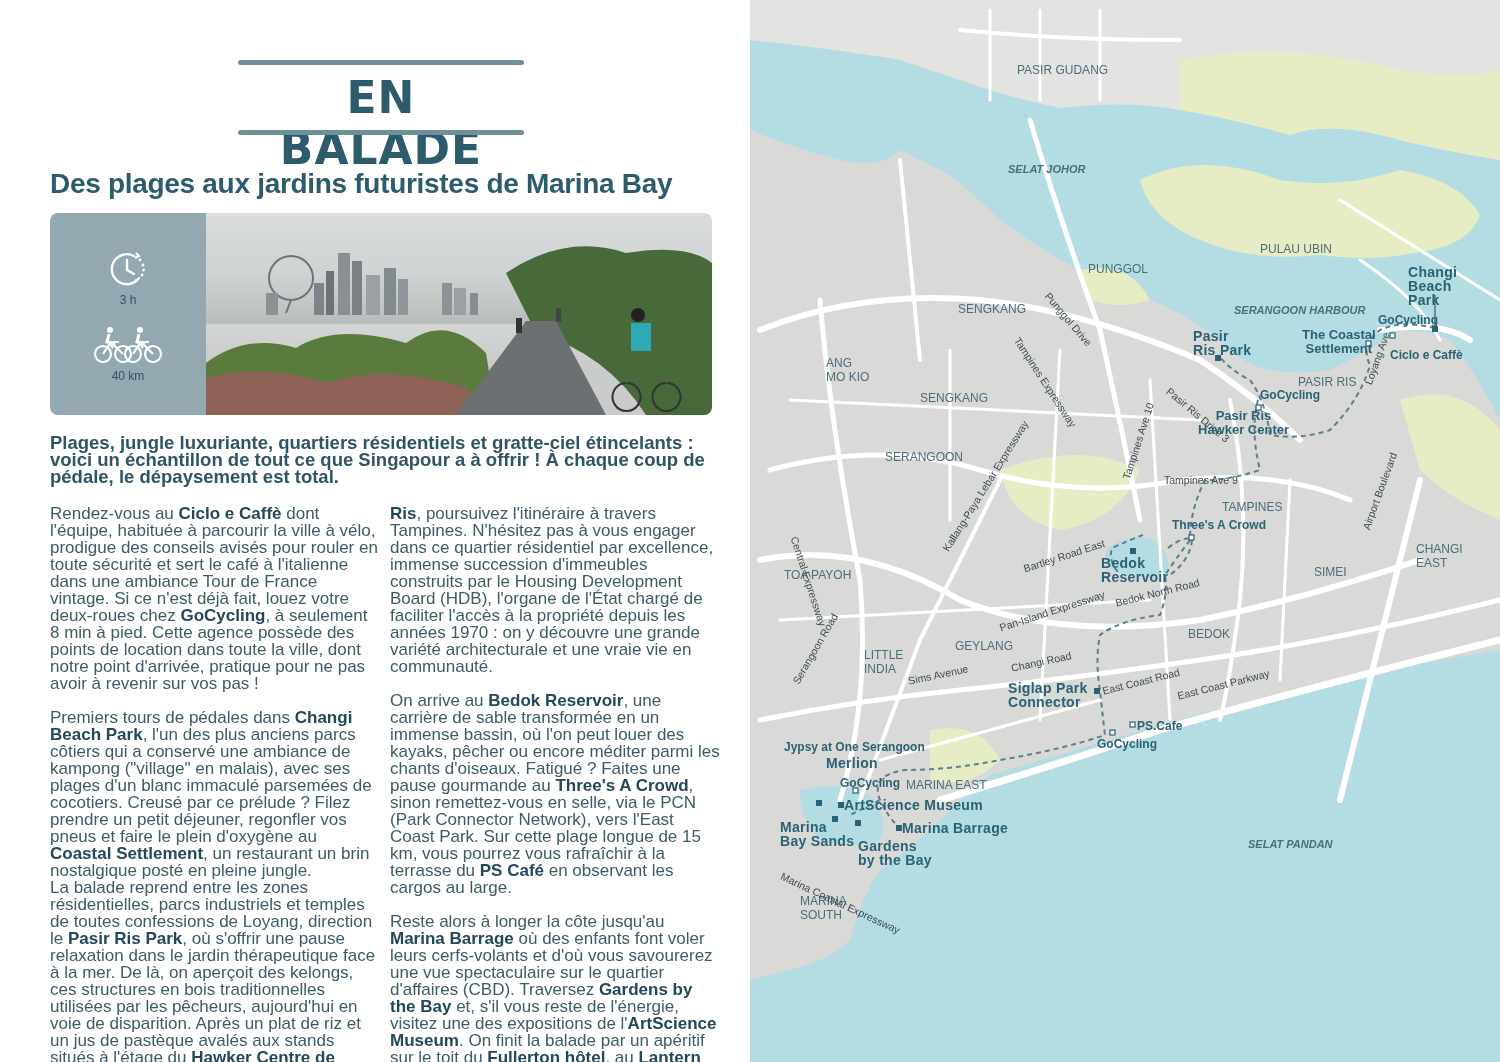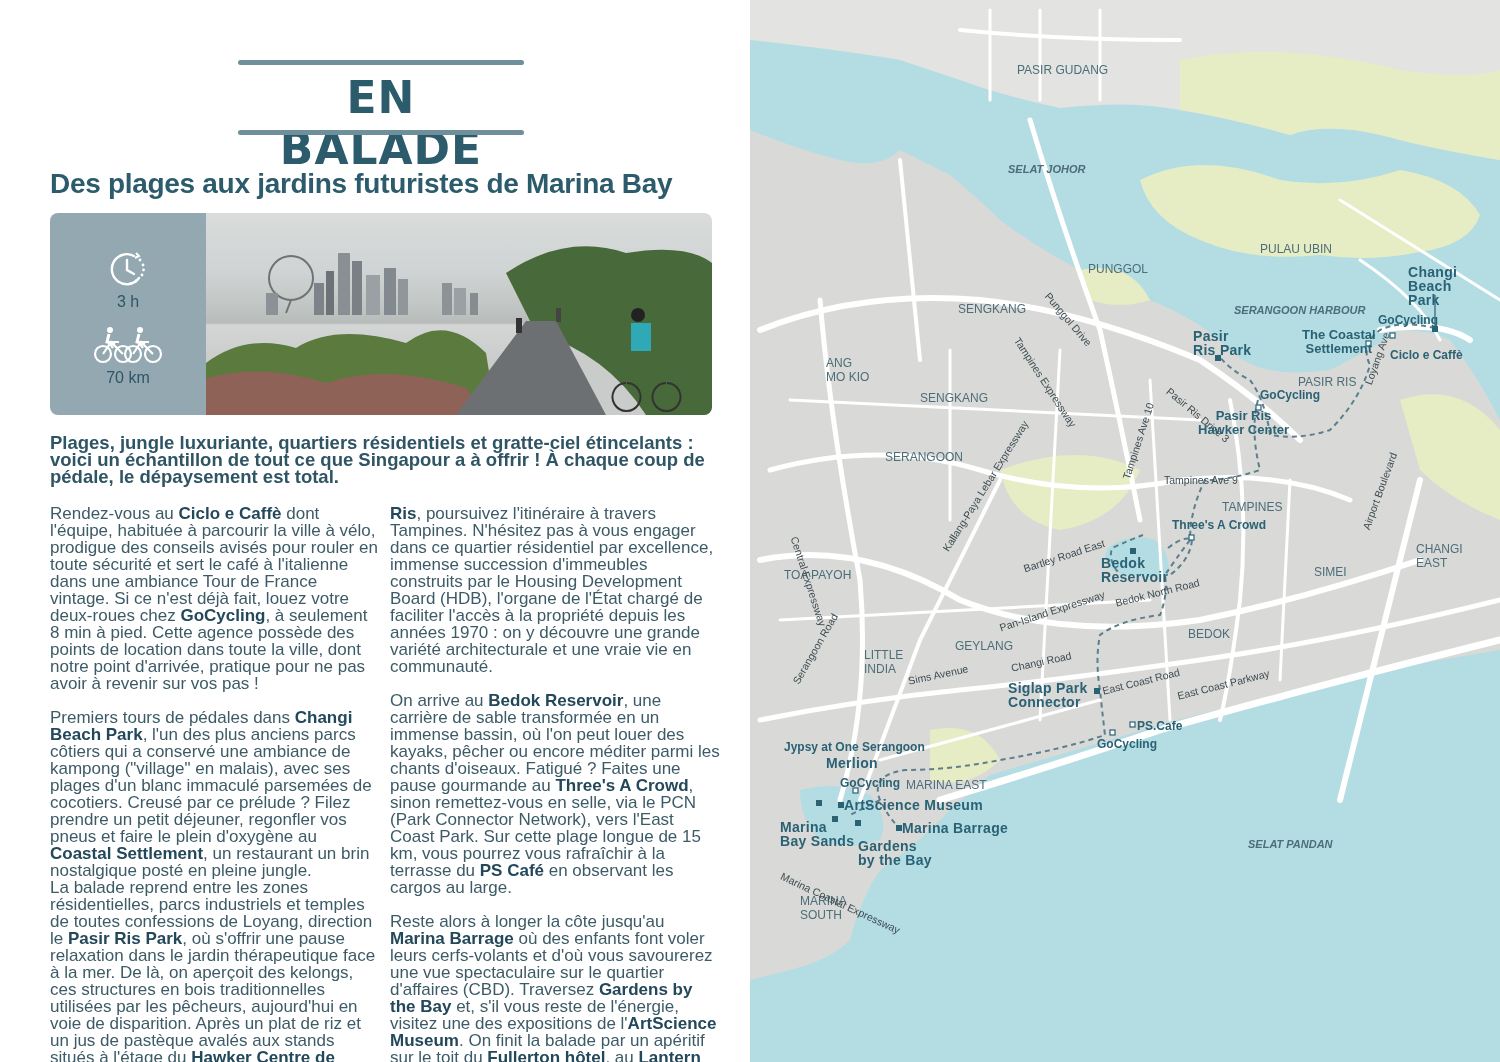--- a/index.html
+++ b/index.html
@@ -9,21 +9,21 @@
   .title-wrap{position:absolute;left:238px;top:60px;width:286px;height:78px;}
   .title-rule{position:absolute;left:0;width:286px;height:5px;border-radius:3px;background:#6f8f9b;}
   .title-rule.top{top:0;}
   .title-rule.bottom{top:70px;}
   .title-text{position:absolute;left:0;top:12px;width:286px;text-align:center;font-family:"DejaVu Sans",sans-serif;font-size:44px;font-weight:bold;color:#2c5b6c;letter-spacing:1px;}
   .subtitle{position:absolute;left:50px;top:168px;font-family:"Liberation Sans",sans-serif;font-size:28px;font-weight:bold;color:#2c5b6c;letter-spacing:-0.3px;}
   .info-card{position:absolute;left:50px;top:213px;width:662px;height:202px;border-radius:8px;overflow:hidden;}
   .info-side{position:absolute;left:0;top:0;width:156px;height:202px;background:#93a8b1;}
   .info-photo{position:absolute;left:156px;top:0;width:506px;height:202px;background:linear-gradient(#d9dcdb 0,#cfd3d3 60px,#c0c4c2 95px,#b7bcbb 110px,#d3d6d4 112px,#c9cccb 150px);}
   .info-icon{position:absolute;}
-  .info-value{position:absolute;width:156px;text-align:center;font-size:16px;color:#2f5565;}
+  .info-value{position:absolute;width:156px;text-align:center;font-size:12px;color:#2f5565;}
   .lead{position:absolute;left:50px;top:434px;width:680px;font-size:18.5px;line-height:17px;font-weight:bold;color:#2f5565;}
   .col{position:absolute;top:505px;width:330px;font-size:17px;line-height:17px;color:#3d5b66;}
   .col p{margin:0 0 17px 0;}
   .col b{color:#23485a;}
   .map-label{position:absolute;white-space:nowrap;font-family:"Liberation Sans",sans-serif;}
   .dist{font-size:12px;color:#4c6d79;}
   .sea{font-size:11px;font-style:italic;color:#4c6d79;font-weight:bold;}
   .road{font-size:10.5px;color:#3c4c52;}
   .poi{font-size:13px;font-weight:bold;color:#2a6275;line-height:14px;text-align:center;}
   .poi-big{font-size:14px;font-weight:bold;color:#2a6275;line-height:14px;letter-spacing:.3px;}
@@ -66,21 +66,21 @@
               <circle cx="60" cy="28" r="8"></circle>
             <path d="M10 28 L18 16 L30 28 M18 16 L26 16 M14 14 L20 22"></path>
             <path d="M40 28 L48 16 L60 28 M48 16 L56 16 M44 14 L50 22"></path>
           </g>
           <circle cx="17" cy="4" r="3" fill="#fff"></circle>
             <circle cx="47" cy="4" r="3" fill="#fff"></circle>
           <path d="M16 8 L14 16 L22 18" fill="none" stroke="#fff" stroke-width="3"></path>
           <path d="M46 8 L44 16 L52 18" fill="none" stroke="#fff" stroke-width="3"></path>
         </svg>
       </span>
-      <div class="info-value" style="top:156px;">70 km</div>
+      <div class="info-value" style="top:156px;">40 km</div>
     </div>
     <div class="info-photo" title="Cyclistes sur une piste cyclable face à la skyline de Marina Bay et la grande roue">
       <svg width="506" height="202" viewBox="0 0 506 202" style="position:absolute;left:0;top:0;">
         <circle cx="85" cy="65" r="22" fill="none" stroke="#6e7376" stroke-width="2"></circle>
         <line x1="85" y1="87" x2="80" y2="100" stroke="#6e7376" stroke-width="2"></line>
         <rect x="60" y="80" width="12" height="22" fill="#8b9196"></rect>
         <rect x="108" y="70" width="10" height="32" fill="#7d8388"></rect>
         <rect x="120" y="58" width="8" height="44" fill="#6c7277"></rect>
         <rect x="132" y="40" width="12" height="62" fill="#8a8f93"></rect>
         <rect x="146" y="48" width="10" height="54" fill="#7a8085"></rect>

